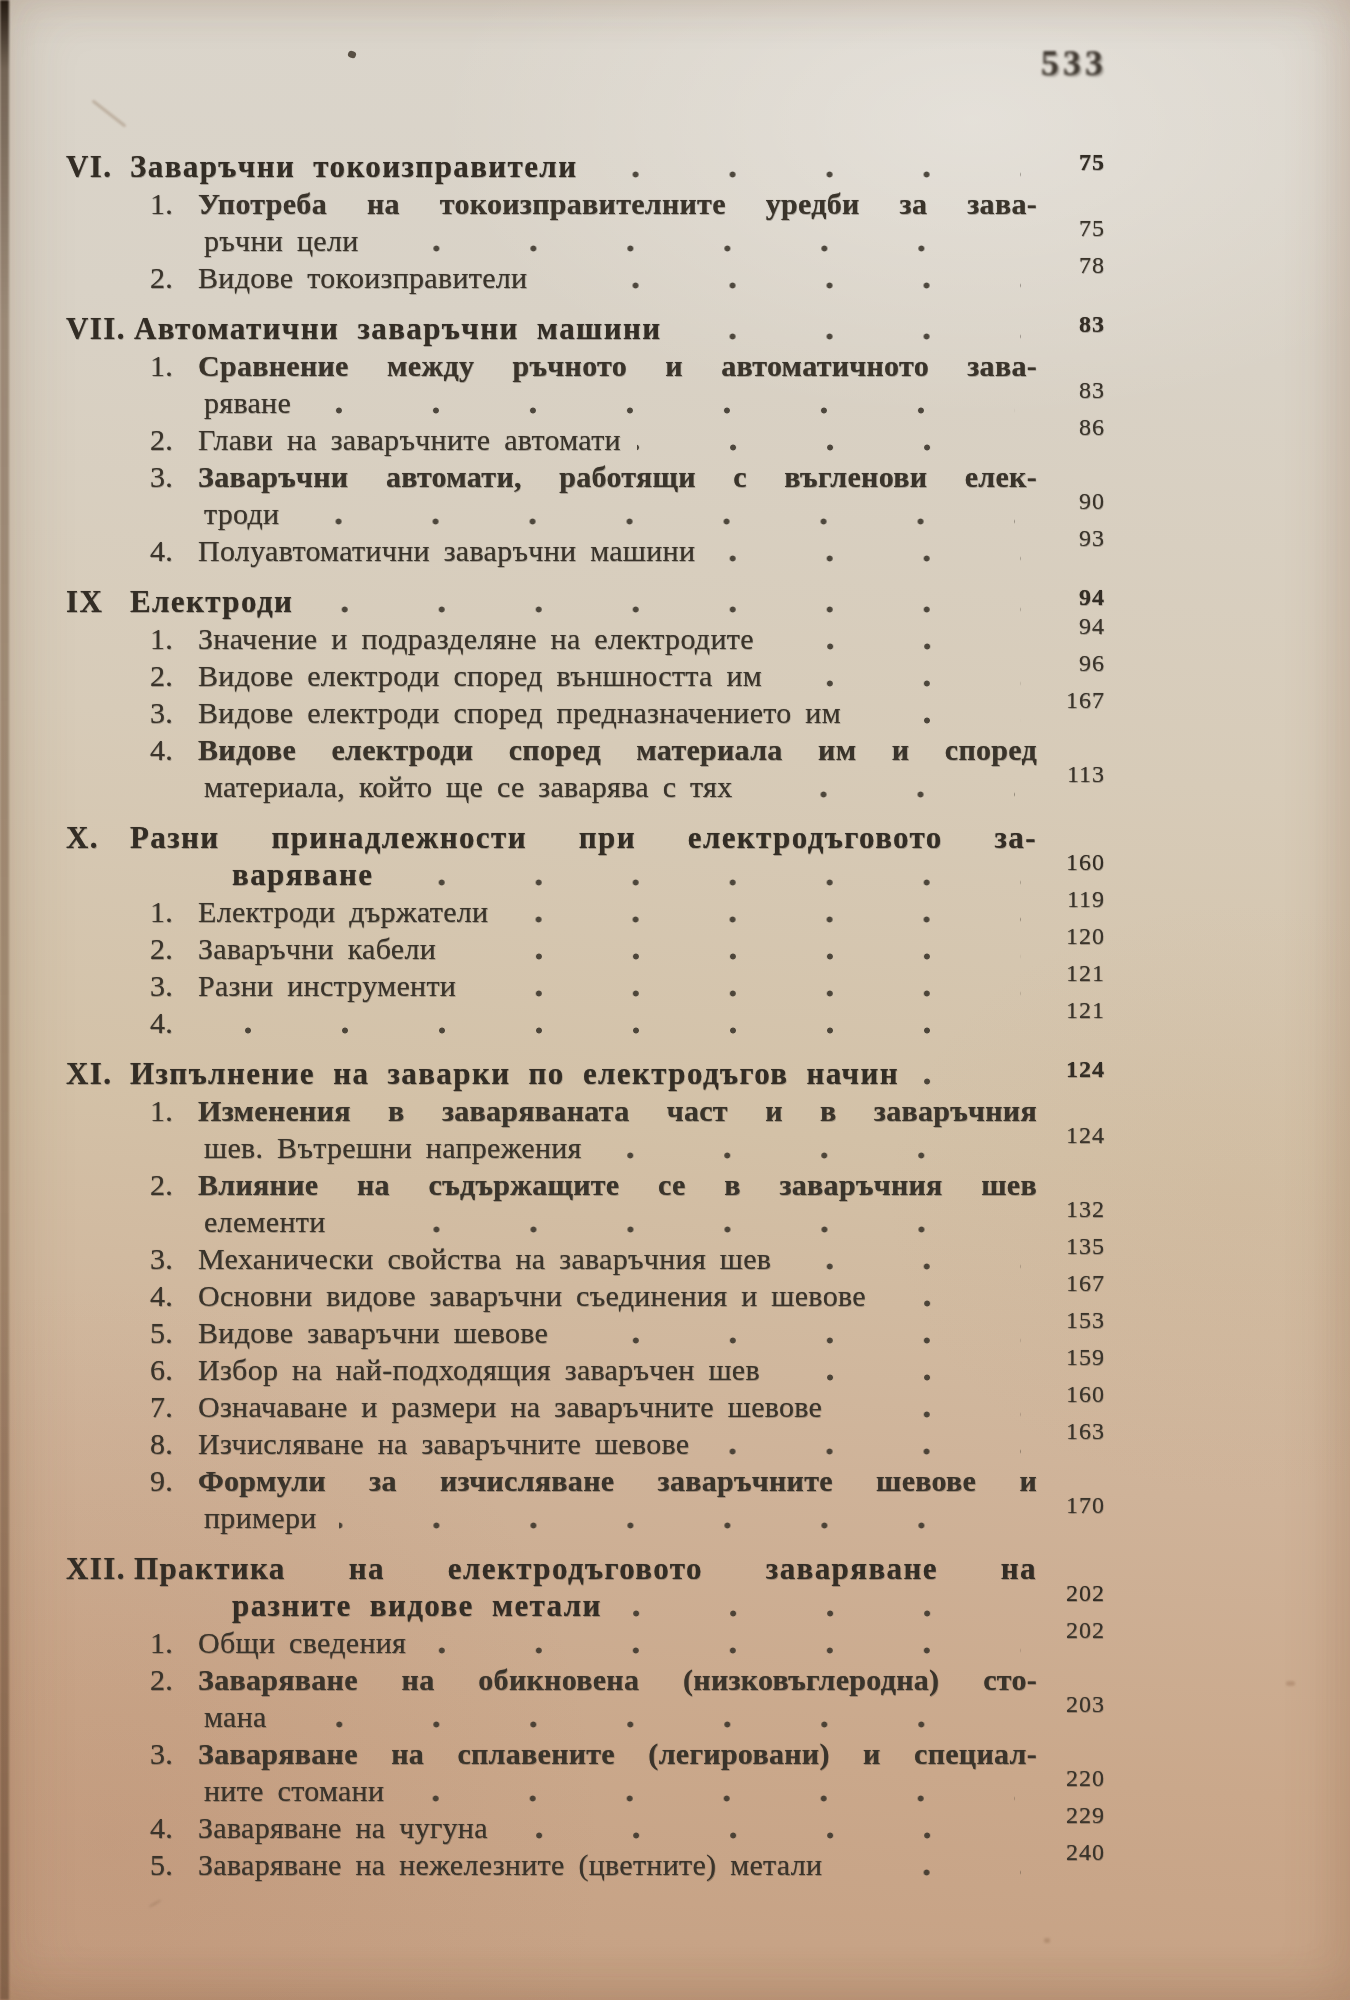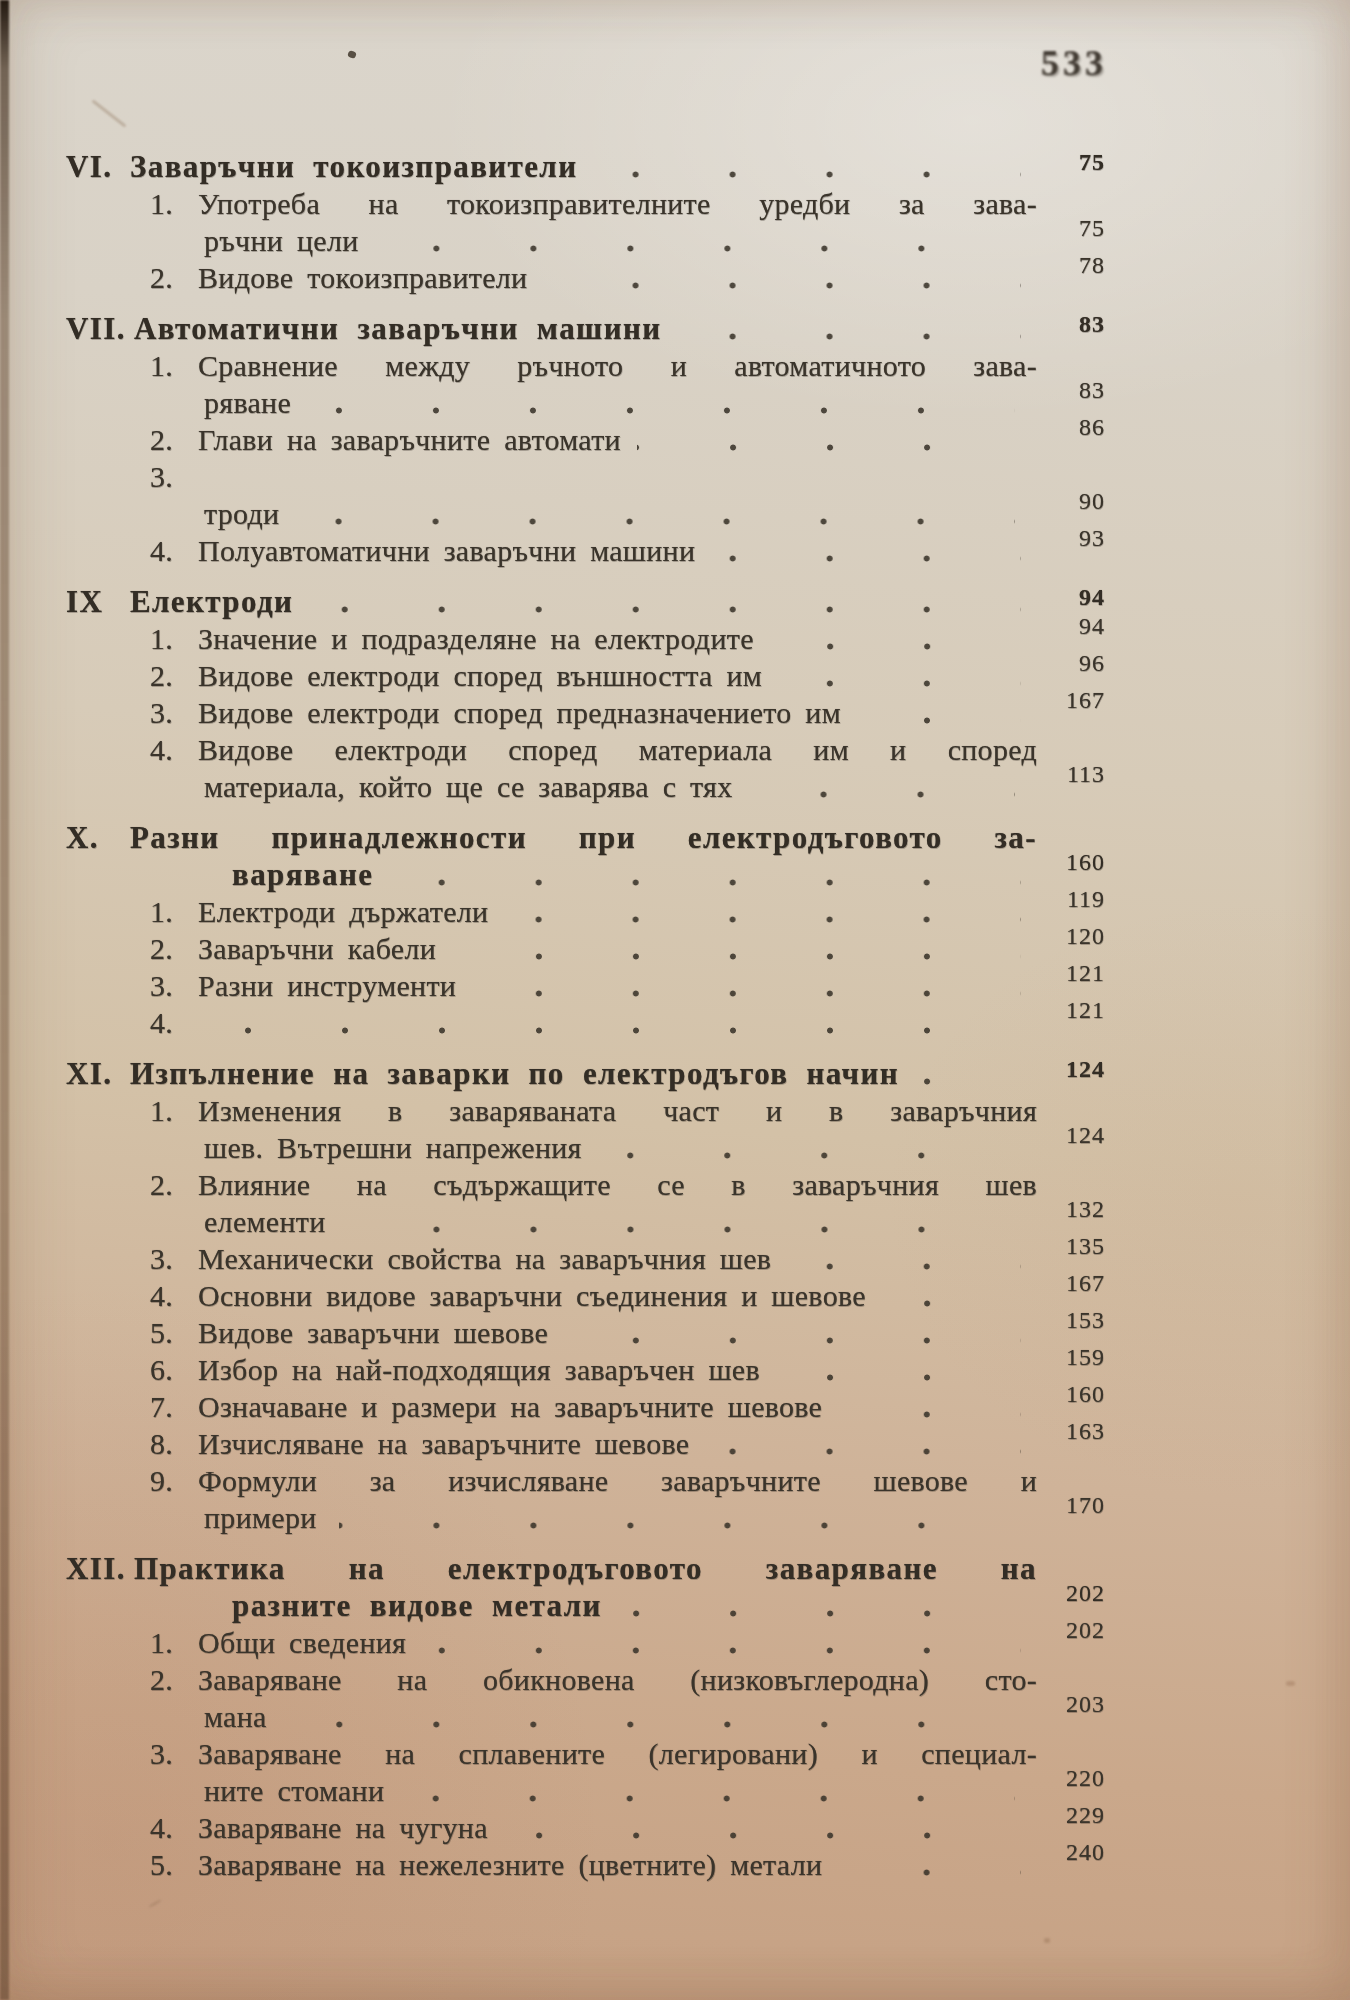--- a/index.html
+++ b/index.html
@@ -74,20 +74,21 @@
   .row.item { padding-left: 84px; }
   .row.item .num { min-width: 40px; margin-right: 8px; }
 
   .row.item-cont   { padding-left: 138px; gap: 6px; }
   .row.section-cont{ padding-left: 166px; font-family: Liberation Serif, serif; }
 
   .row.full .text {
     flex: 1 1 auto; display: block; white-space: normal;
     text-align: justify; text-align-last: justify;
     padding-right: 68px;
+    font-weight: bold;
   }
 
   .dots {
     flex: 1 1 auto; align-self: stretch; min-width: 0;
     margin: 0 10px 0 16px;
     background-image: radial-gradient(circle at 5px 4.5px,
       rgba(58,52,42,0.88) 2.5px, rgba(58,52,42,0) 3.4px);
     background-size: 97px 9px;
     background-repeat: repeat-x;
     background-position: right 2px bottom 6px;
@@ -154,20 +155,21 @@
     <span class="page-col">83</span>
   </div>
       <div class="row item">
     <span class="num">2.</span>
     <span class="text">Глави на заваръчните автомати</span>
     <span class="dots"></span>
     <span class="page-col">86</span>
   </div>
       <div class="row item full">
     <span class="num">3.</span>
+    <span class="text">Заваръчни автомати, работящи с въгленови елек-</span>
 
   </div>
       <div class="row item-cont">
 
     <span class="text">троди</span>
     <span class="dots"></span>
     <span class="page-col">90</span>
   </div>
       <div class="row item">
     <span class="num">4.</span>

